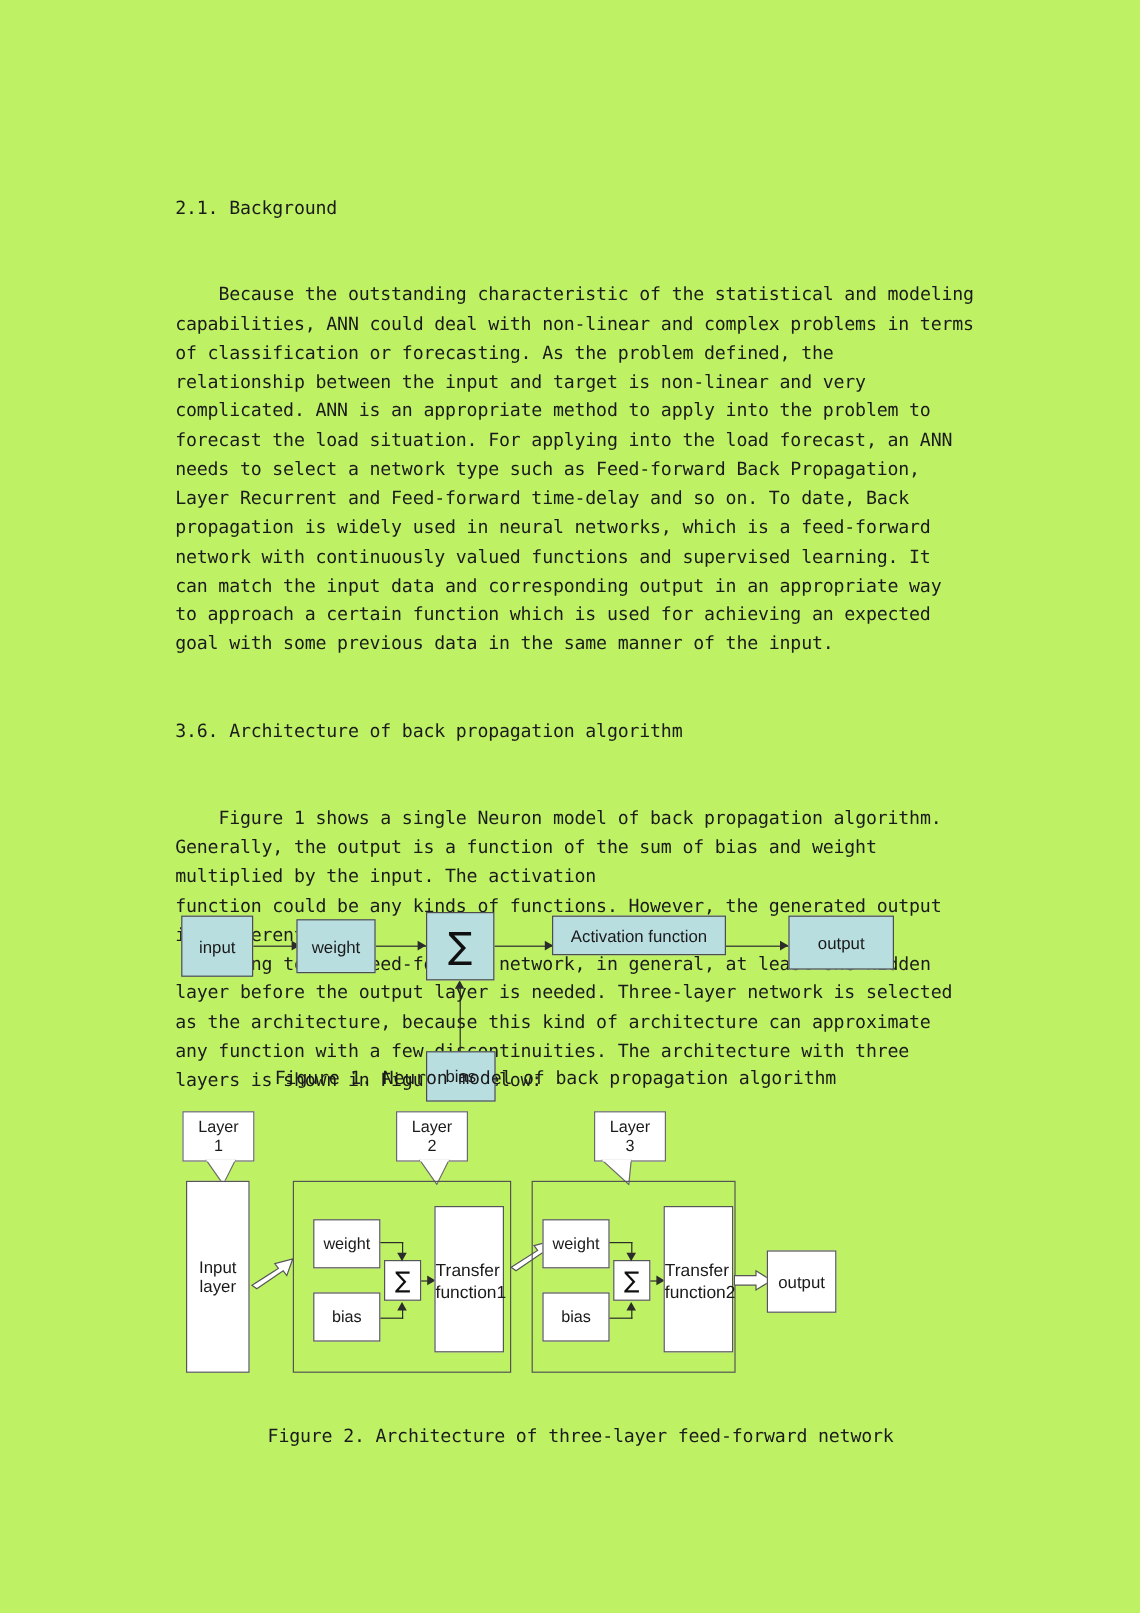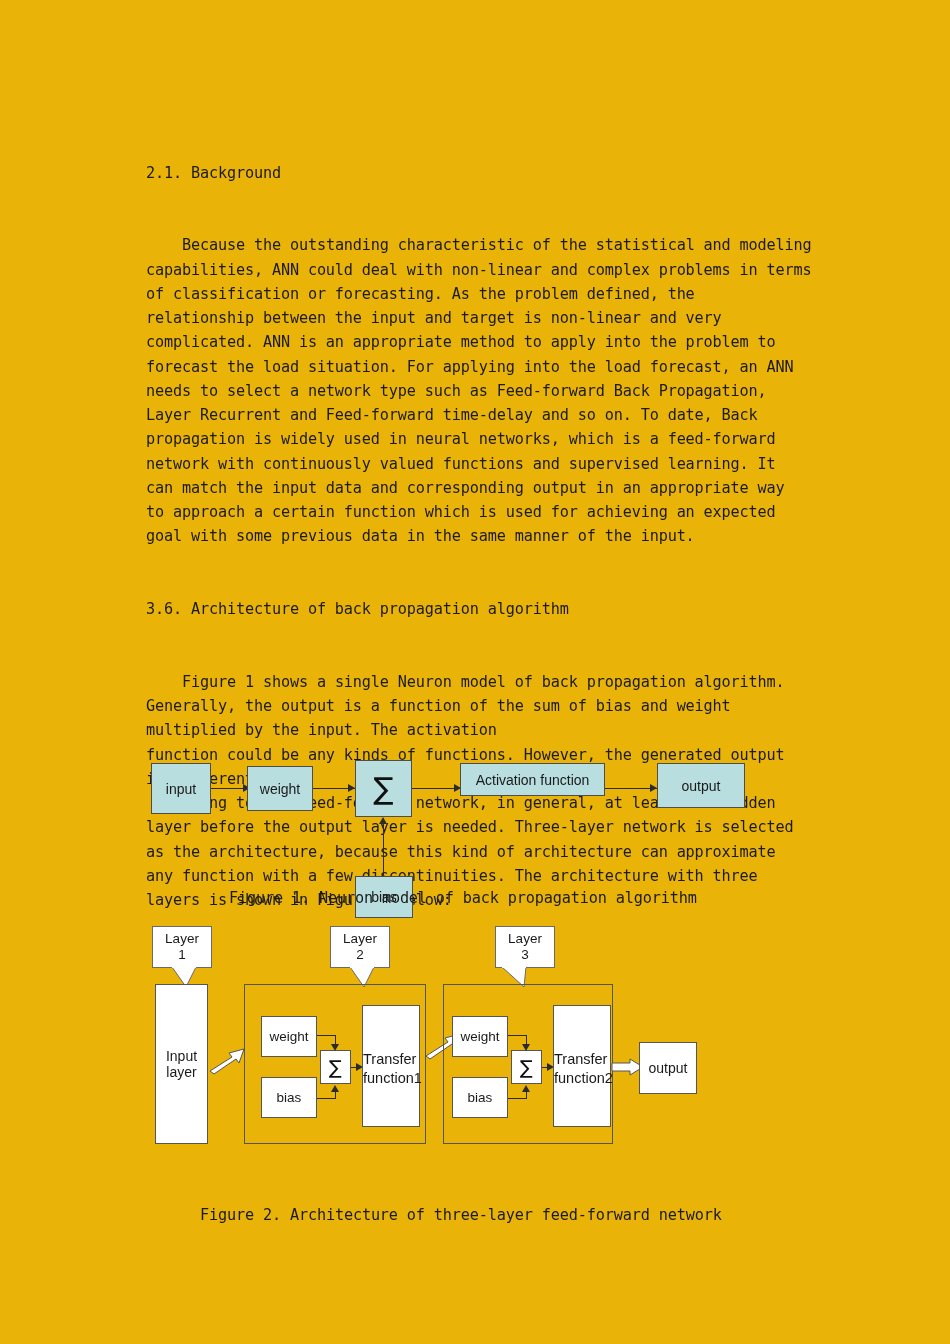--- a/index.html
+++ b/index.html
@@ -9,21 +9,21 @@
     background: #ffffff;
   }
   body {
     font-family: "DejaVu Sans Mono", "Liberation Mono", monospace;
     color: #1a1a1a;
   }
   #page {
     position: relative;
     width: 950px;
     height: 1344px;
-    background: #eab308;
+    background: #bef264;
     overflow: hidden;
   }
 
   
   .doc-text {
     position: absolute;
     left: 146px;
     top: 112px;
     width: 668px;
     font-family: "DejaVu Sans Mono", "Liberation Mono", monospace;
@@ -43,21 +43,21 @@
   .caption {
     position: absolute;
     font-family: "DejaVu Sans Mono", "Liberation Mono", monospace;
     font-size: 15.2px;
     line-height: 24px;
     letter-spacing: -0.15px;
     color: #1b1b1b;
     white-space: nowrap;
   }
   #caption-fig1 { left: 229px; top: 886px; }
-  #caption-fig2 { left: 200px; top: 1185px; margin-top: 18px; }
+  #caption-fig2 { left: 223px; top: 1185px; }
 
   
   .fig { position: absolute; }
 
   .node {
     position: absolute;
     box-sizing: border-box;
     display: flex;
     align-items: center;
     justify-content: center;

